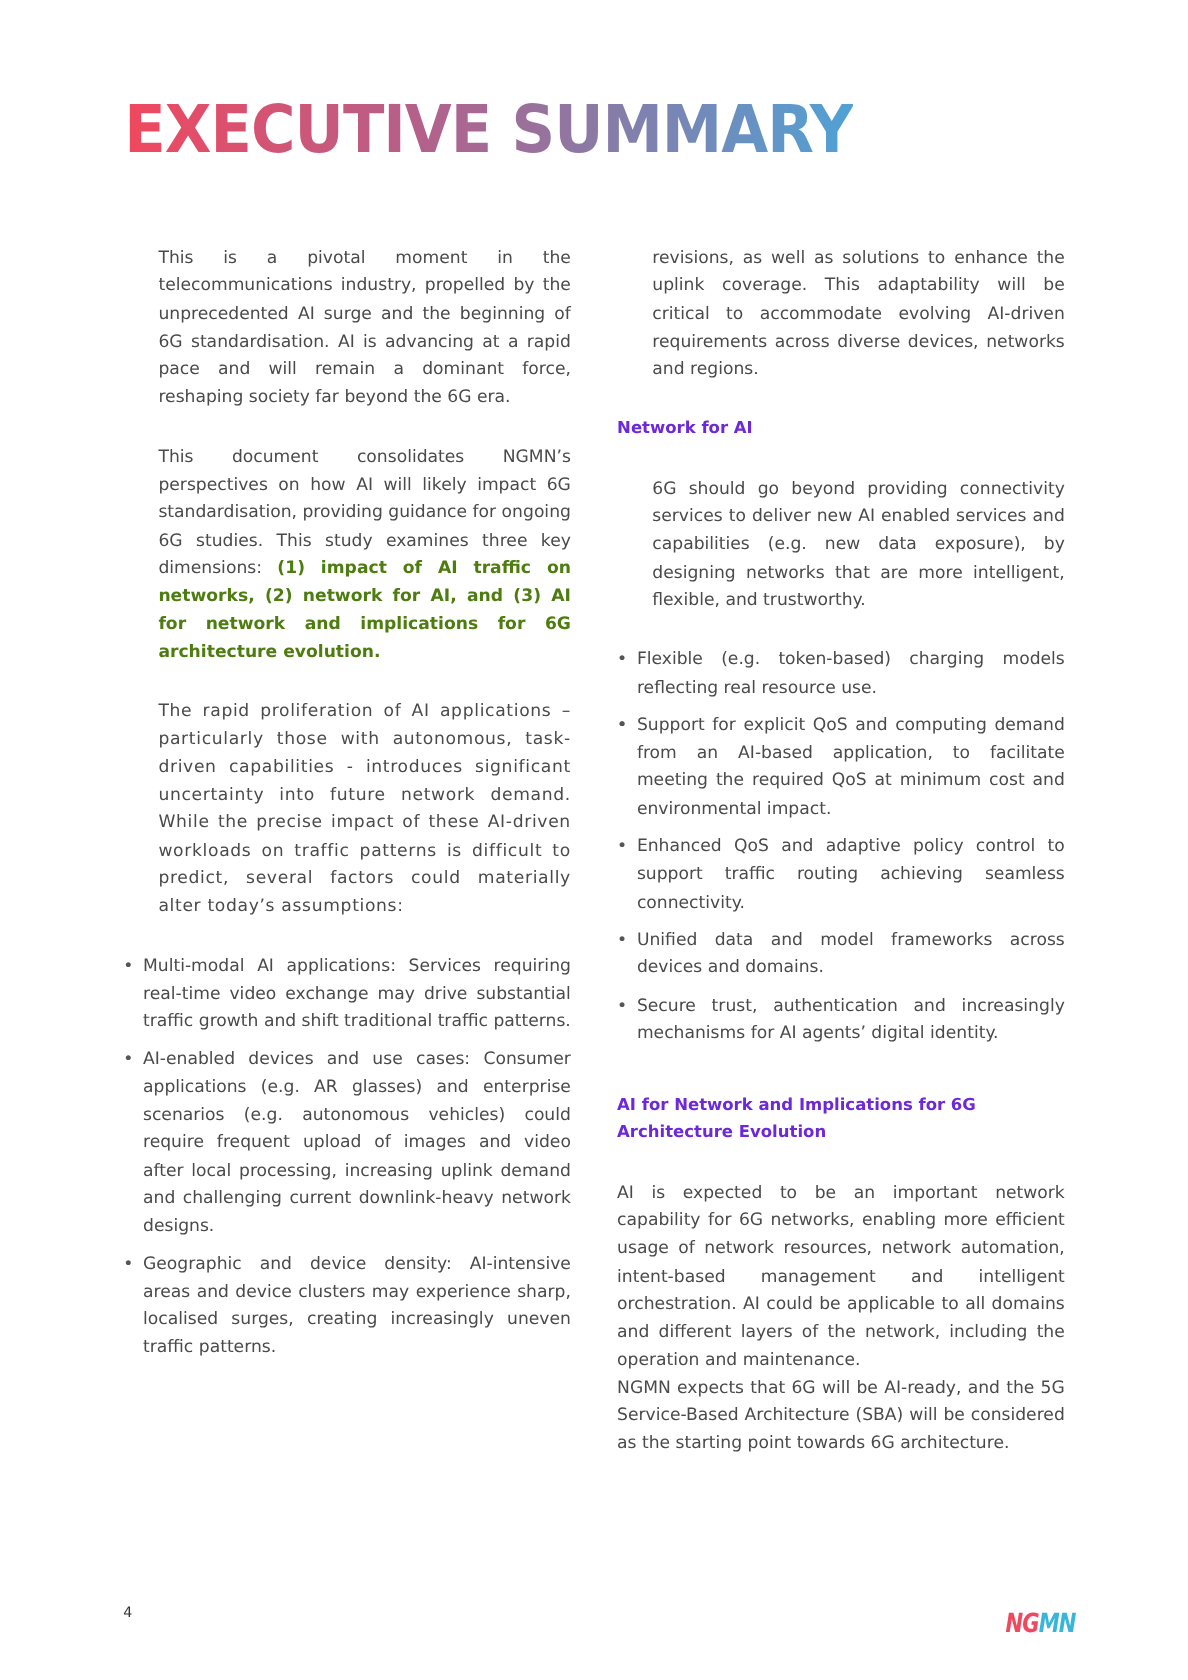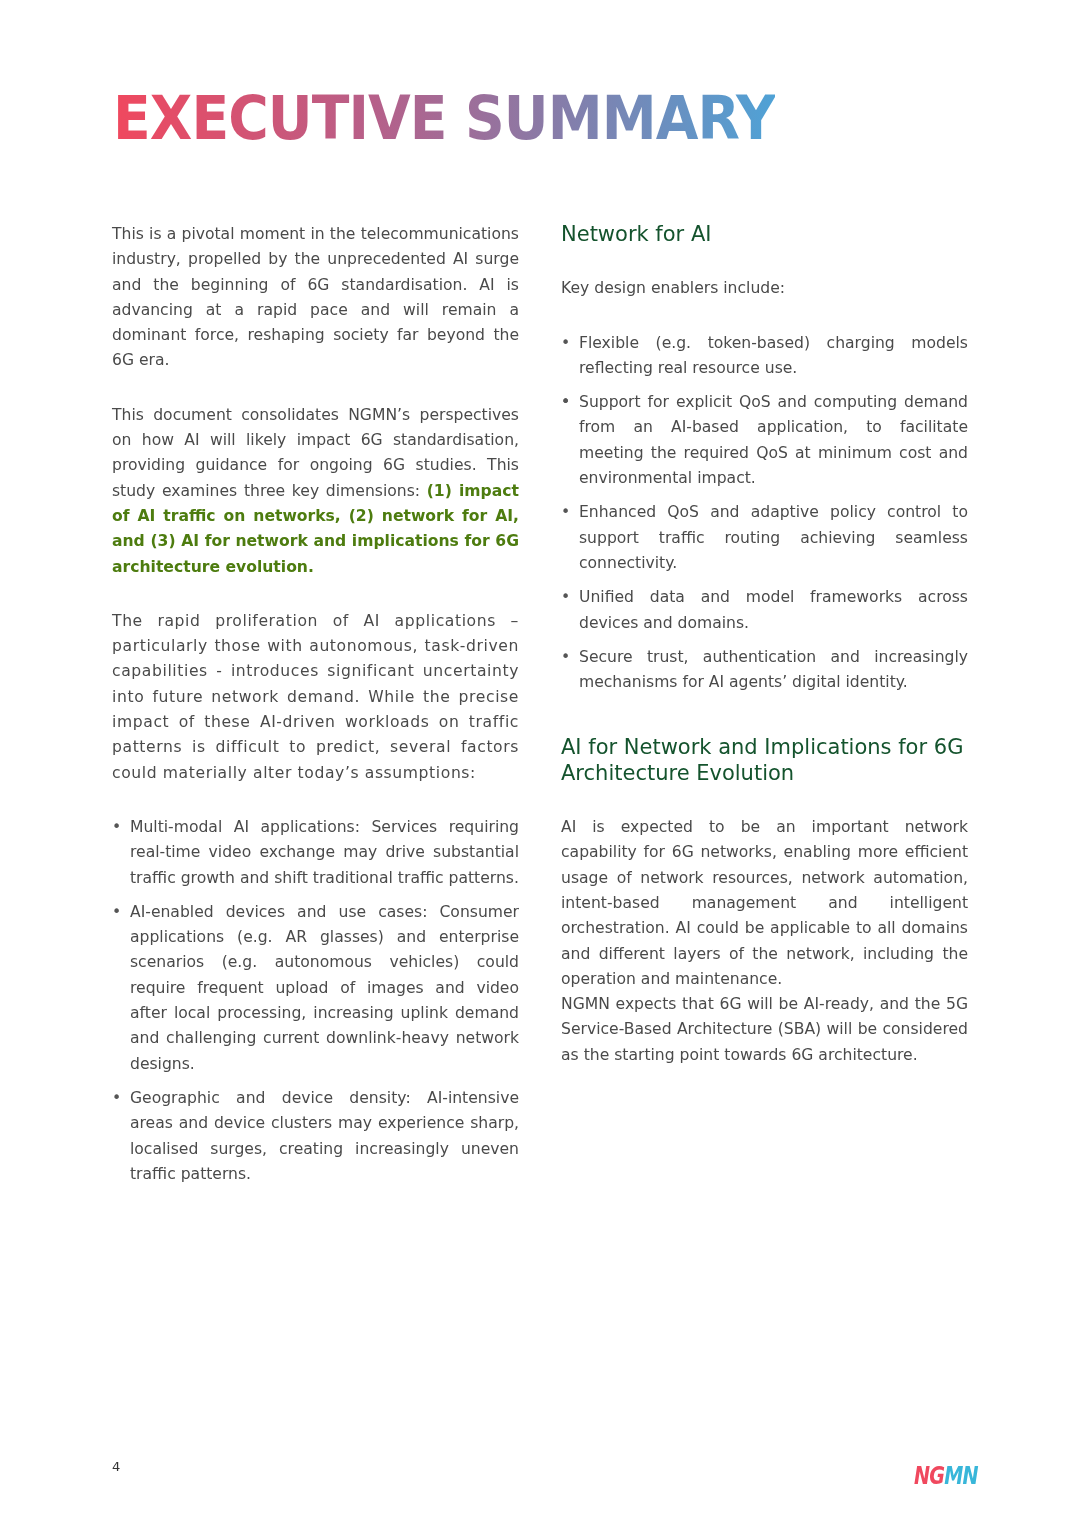--- a/index.html
+++ b/index.html
@@ -10,22 +10,22 @@
     font-family: "DejaVu Sans", sans-serif; font-weight: 900; font-size: 60px;
     letter-spacing: -1px; line-height: 72px;
     background: linear-gradient(90deg, #f0485e 0%, #b5608a 40%, #8a7aa6 65%, #4fa2d6 100%);
     -webkit-background-clip: text; background-clip: text; color: transparent;
     transform: scaleX(0.92); transform-origin: left center; white-space: nowrap;
   }
   .col { position: absolute; top: 222px; width: 407px; font-size: 15.6px; line-height: 25.3px; }
   .col-left { left: 112px; }
   .col-right { left: 561px; }
   p { margin: 0; text-align: justify; }
-  .gap { margin-bottom: 29px; }
-  h3 { margin: 0 0 29px 0; font-size: 21px; line-height: 25.3px; font-weight: normal; color: #14532d; }
+  .gap { margin-bottom: 29px; margin-left: 32px; }
+  h3 { margin: 0 0 29px 0; font-size: 15px; line-height: 25.3px; font-weight: bold; color: #6d28d9; }
   b { color: #4d7c0f; }
   ul { list-style: none; margin: 0 0 29px 0; padding: 0; }
   li { position: relative; padding-left: 18px; margin-bottom: 9px; text-align: justify; }
   li .bullet { position: absolute; left: 0; top: 0; color: #555; }
   .page-number { position: absolute; left: 112px; top: 1459px; font-size: 13px; color: #333; }
   .logo { position: absolute; left: 914px; top: 1462px; font-family: "DejaVu Sans", sans-serif;
           font-weight: 900; font-style: italic; font-size: 24px; letter-spacing: -1px;
           transform: scaleX(0.8); transform-origin: left center; }
   .logo .ng { color: #f0485e; }
   .logo .mn { color: #38b6d9; }
@@ -43,23 +43,24 @@
 
   <ul>
     <li><span class="bullet">•</span><span>Multi-modal AI applications: Services requiring real-time video exchange may drive substantial traffic growth and shift traditional traffic patterns.</span></li>
     <li><span class="bullet">•</span><span>AI-enabled devices and use cases: Consumer applications (e.g. AR glasses) and enterprise scenarios (e.g. autonomous vehicles) could require frequent upload of images and video after local processing, increasing uplink demand and challenging current downlink-heavy network designs.</span></li>
     <li><span class="bullet">•</span><span>Geographic and device density: AI-intensive areas and device clusters may experience sharp, localised surges, creating increasingly uneven traffic patterns.</span></li>
   </ul>
 
 </div>
 
 <div class="col col-right">
+  <p class="gap">revisions, as well as solutions to enhance the uplink coverage. This adaptability will be critical to accommodate evolving AI-driven requirements across diverse devices, networks and regions.</p>
 
   <h3>Network for AI</h3>
-  <p class="gap">Key design enablers include:</p>
+  <p class="gap">6G should go beyond providing connectivity services to deliver new AI enabled services and capabilities (e.g. new data exposure), by designing networks that are more intelligent, flexible, and trustworthy.</p>
 
   <ul style="margin-bottom:40px;">
     <li><span class="bullet">•</span><span>Flexible (e.g. token-based) charging models reflecting real resource use.</span></li>
     <li><span class="bullet">•</span></li>
     <li><span class="bullet">•</span><span>Support for explicit QoS and computing demand from an AI-based application, to facilitate meeting the required QoS at minimum cost and environmental impact.</span></li>
     <li><span class="bullet">•</span><span>Enhanced QoS and adaptive policy control to support traffic routing achieving seamless connectivity.</span></li>
     <li><span class="bullet">•</span><span>Unified data and model frameworks across devices and domains.</span></li>
     <li><span class="bullet">•</span><span>Secure trust, authentication and increasingly mechanisms for AI agents’ digital identity.</span></li>
   </ul>
 

